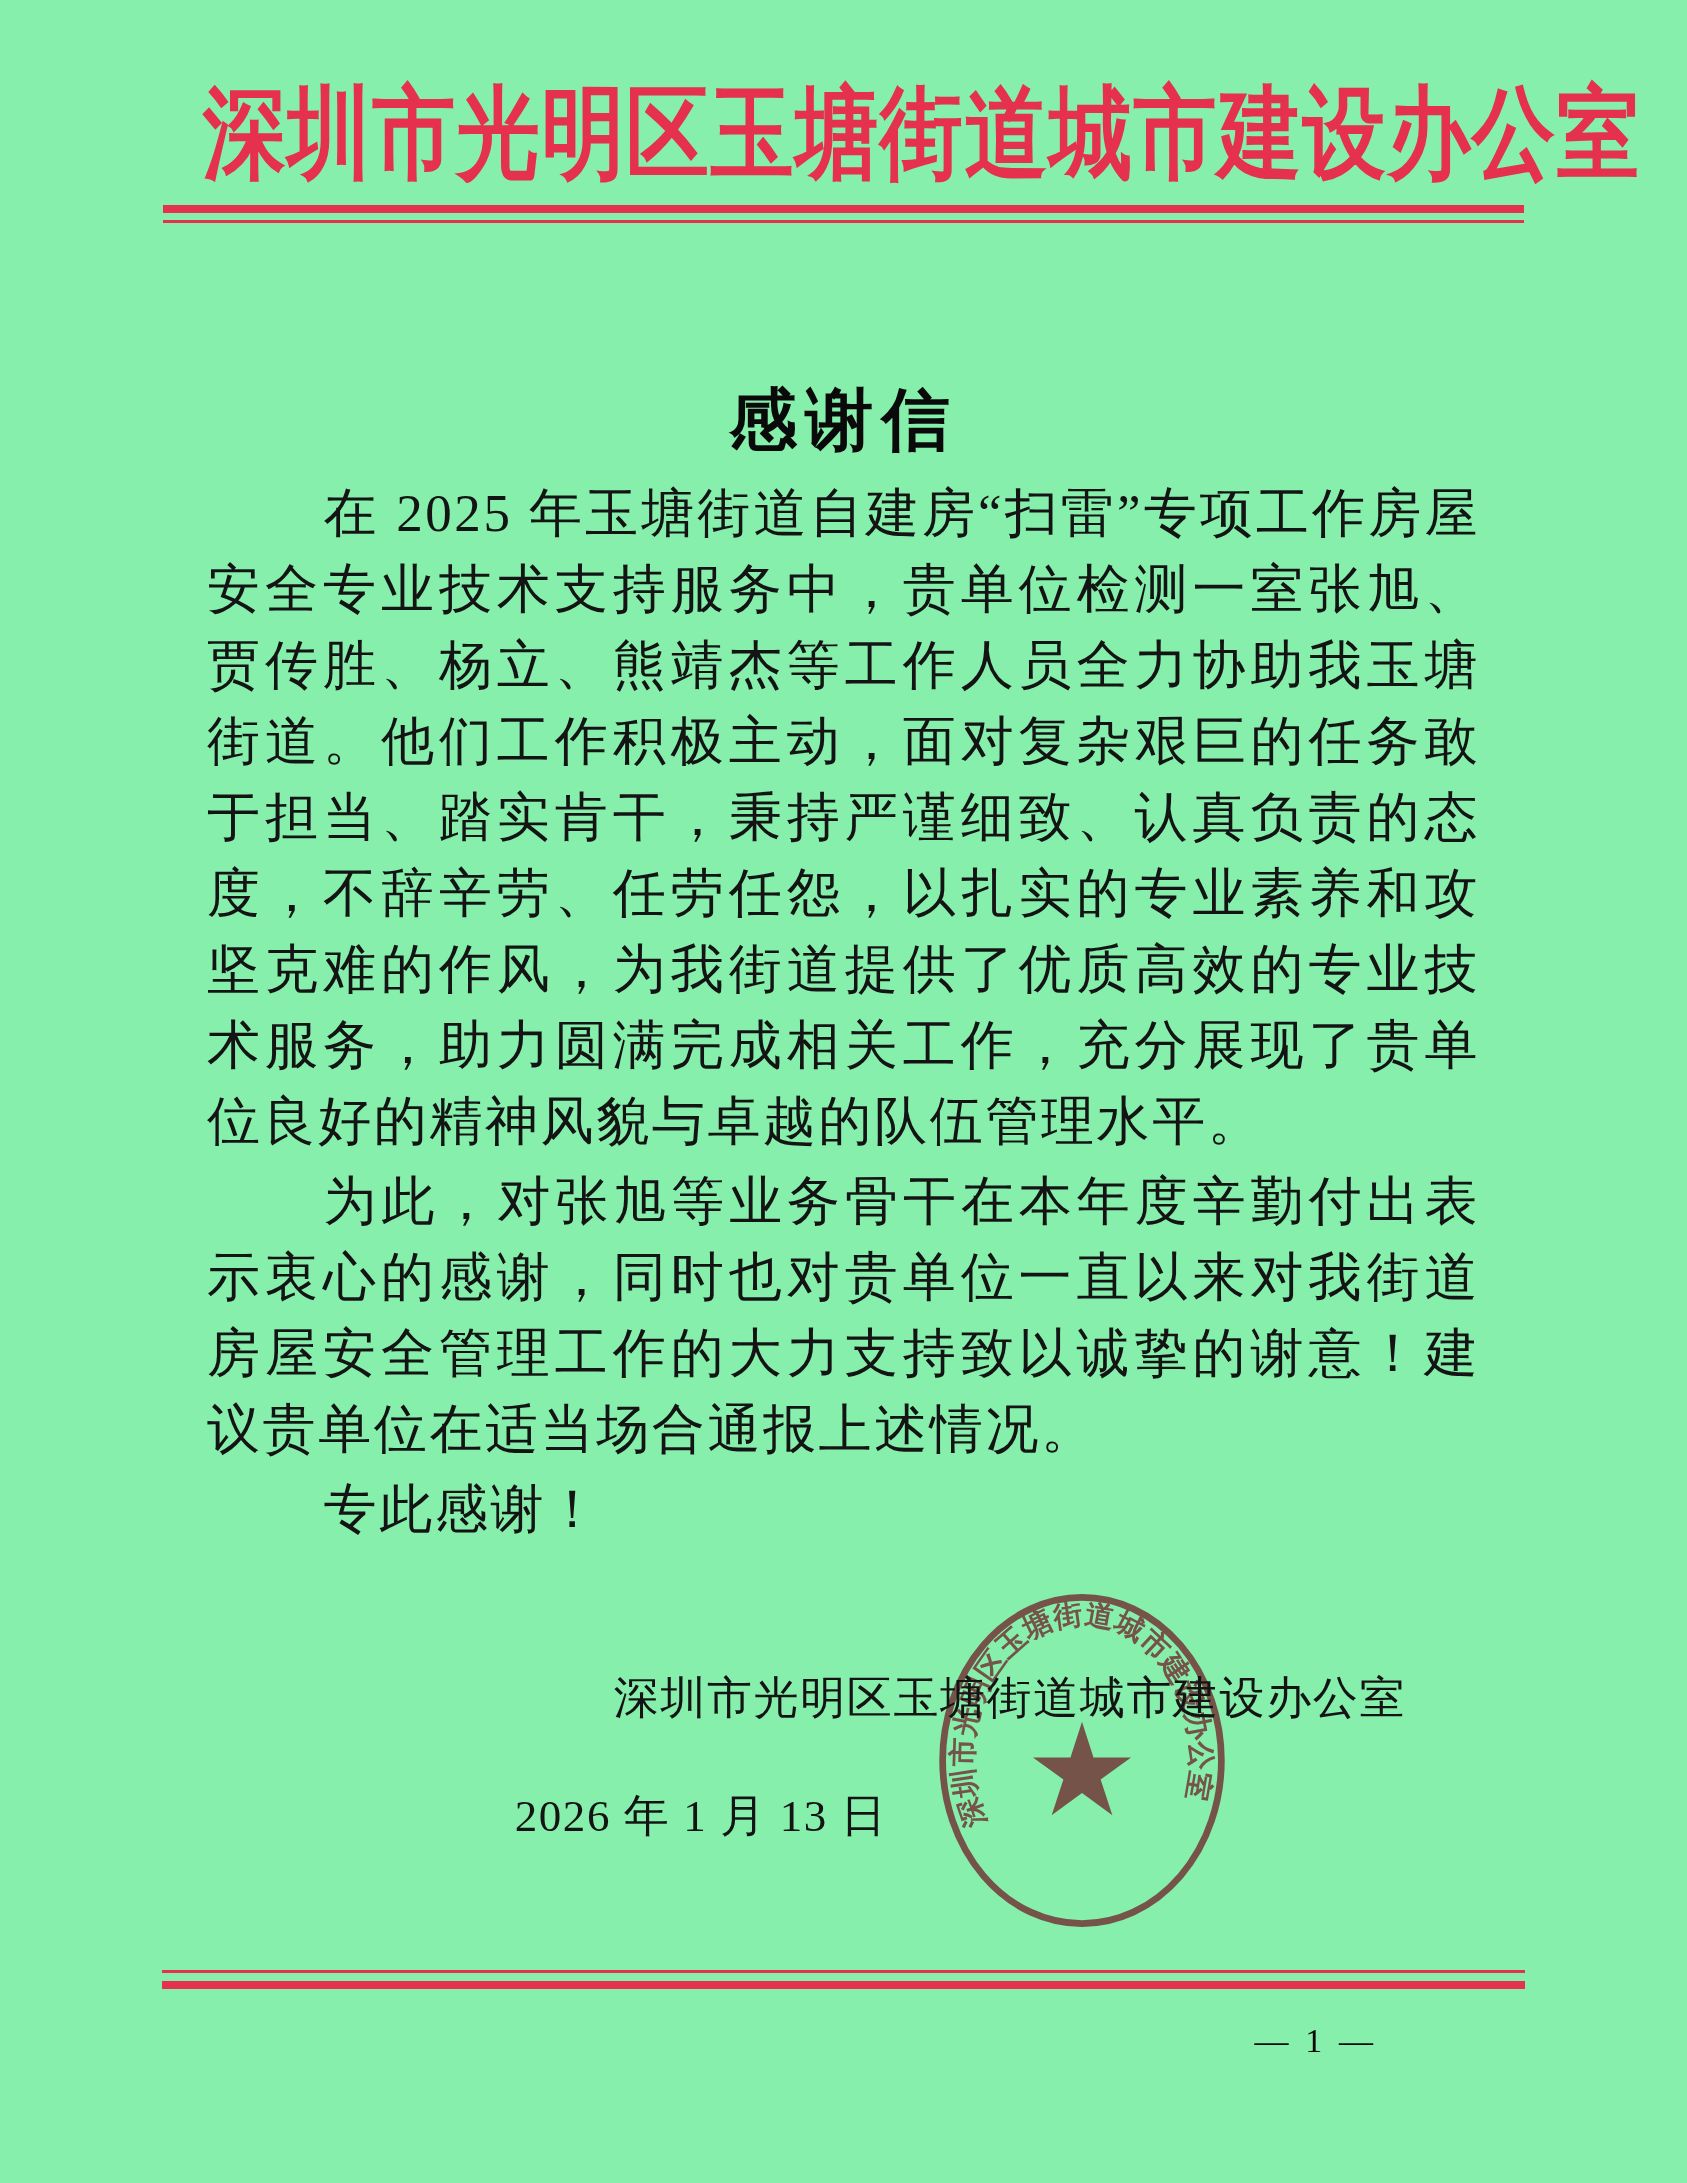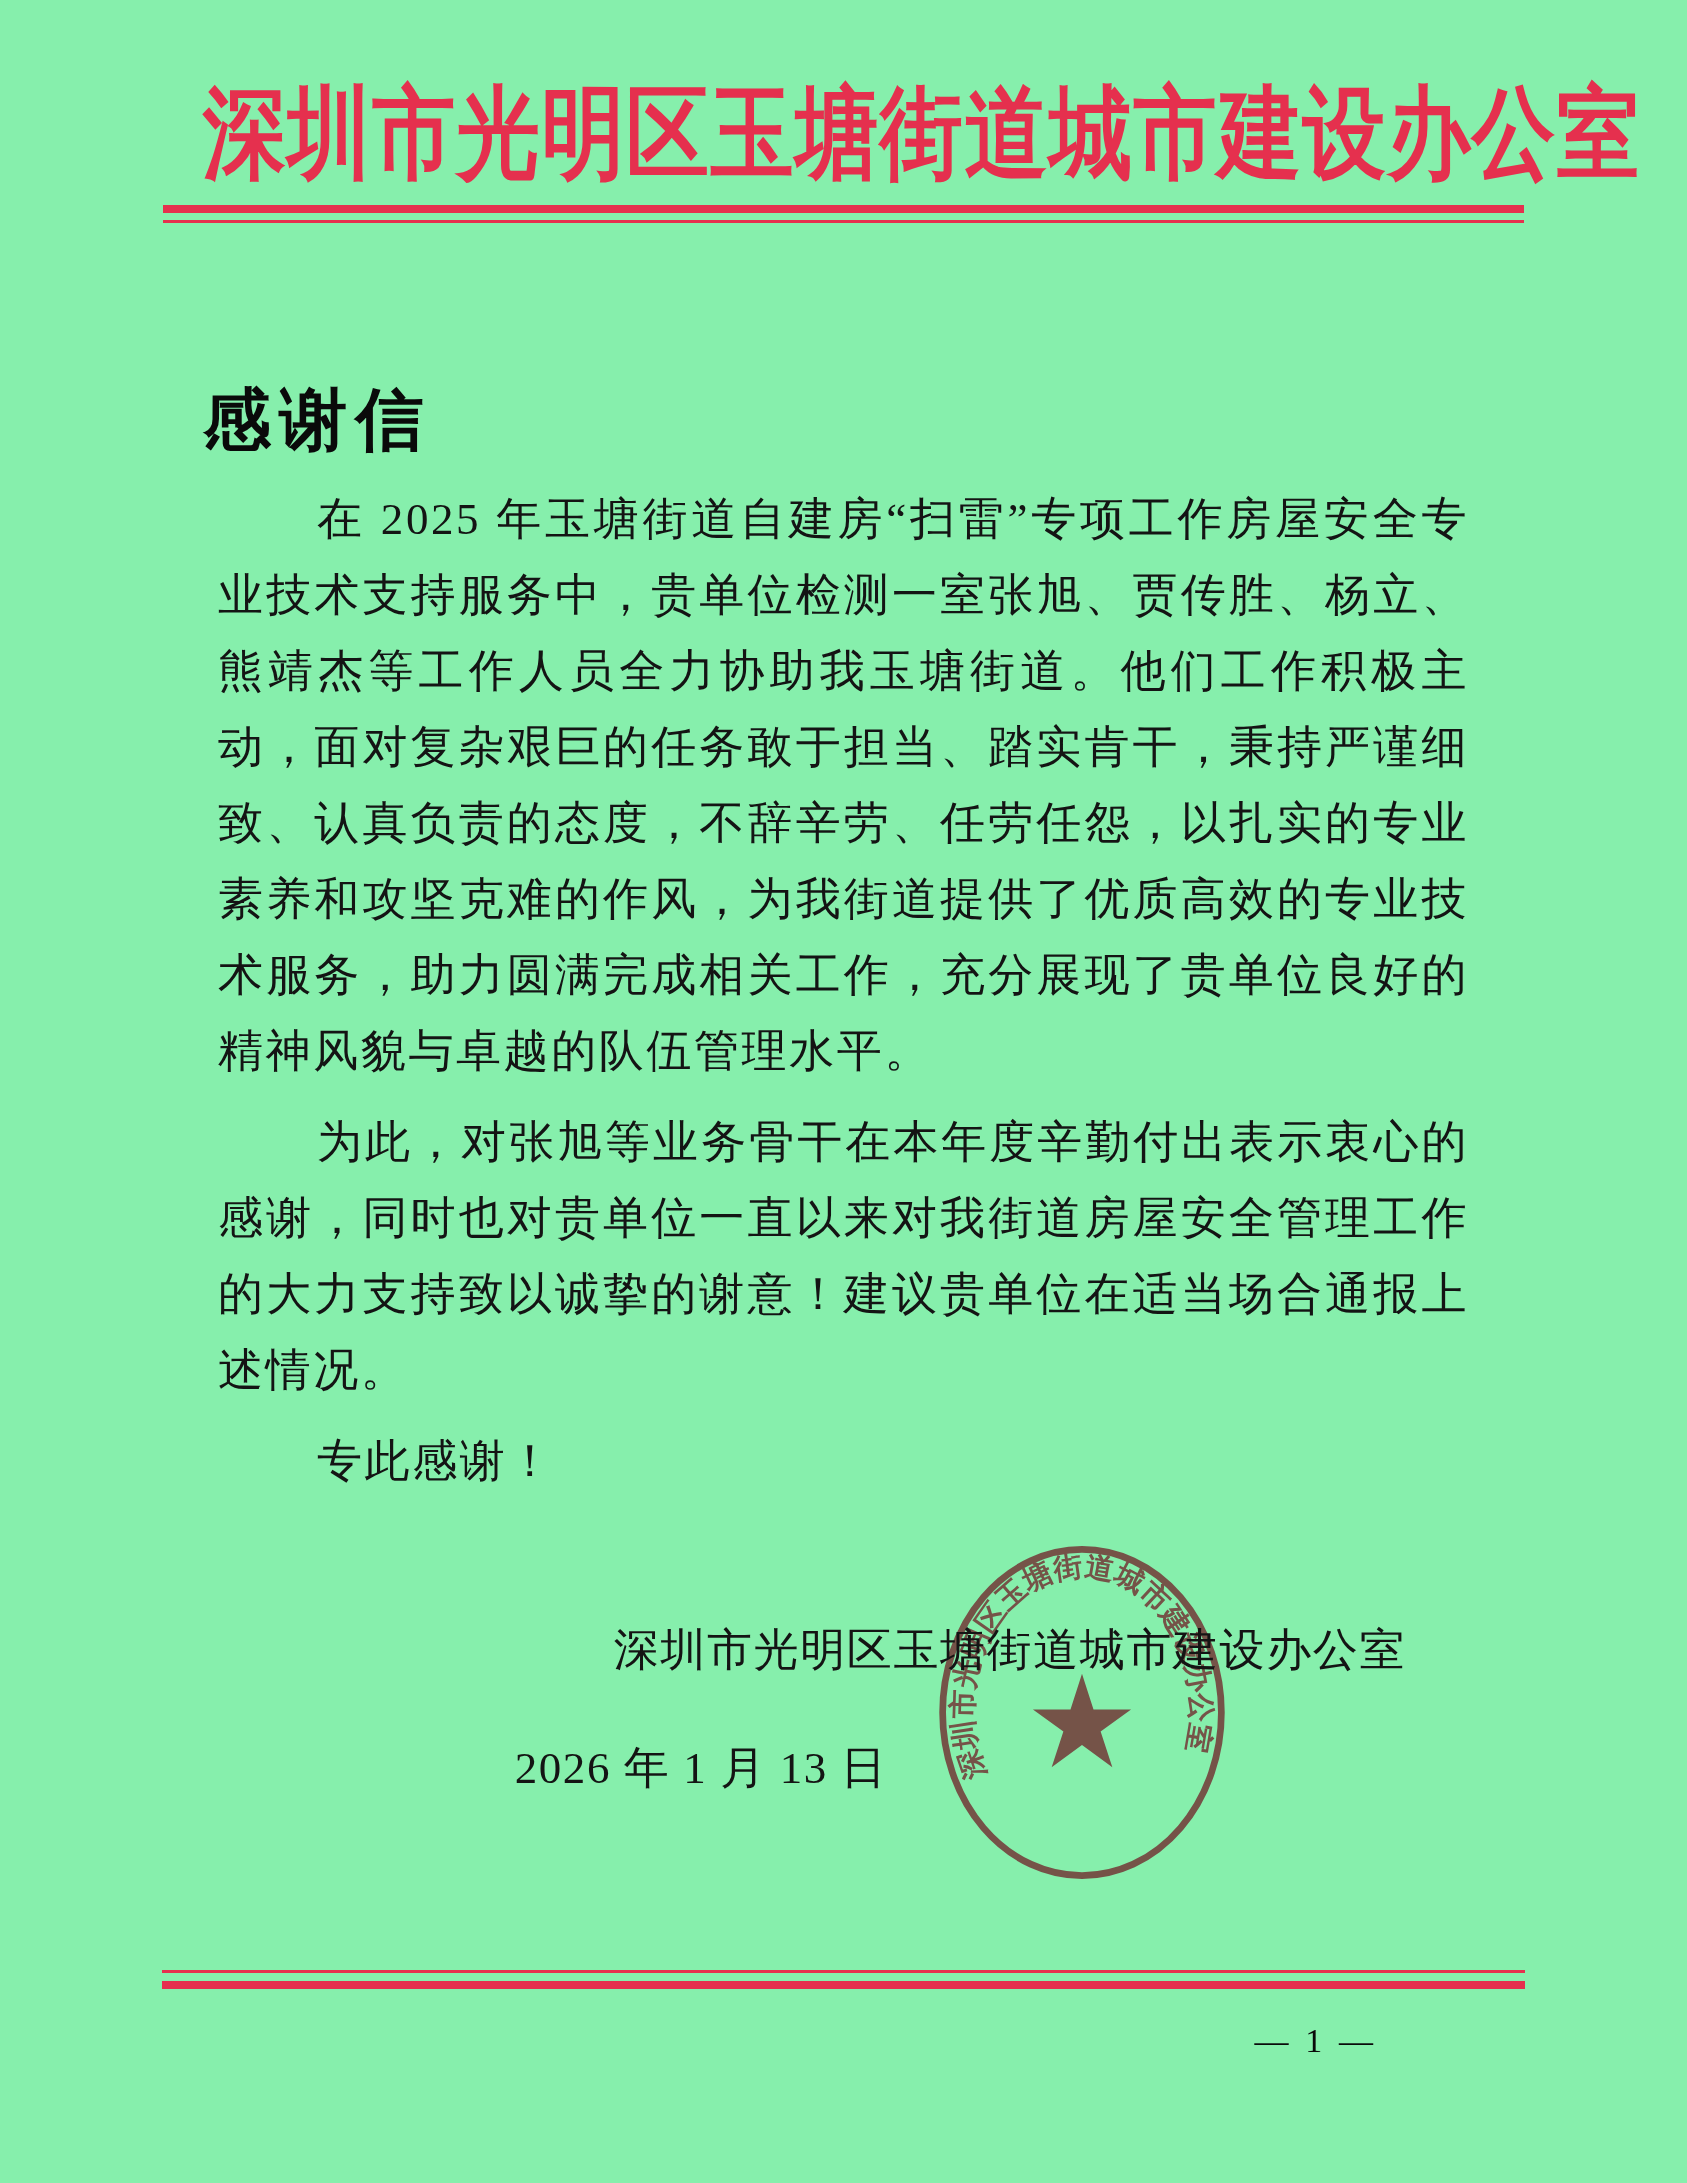--- a/index.html
+++ b/index.html
@@ -27,35 +27,36 @@
     line-height:1.35;
     letter-spacing:1.6px;
     white-space:nowrap;
     transform:scaleY(1.22);
     transform-origin:center;
   }
   .rule{margin-left:-40px;margin-right:-40px;background:var(--red);}
   .rule.thick{height:8.3px;margin-top:14.5px;}
   .rule.thin{height:3.1px;margin-top:7.2px;}
   .title{
+    text-align:center;
     font-size:68px;
     font-weight:700;
     letter-spacing:8.3px;
     margin-top:152px;
     color:#0a0a0a;
   }
   .salutation{
     margin-top:116px;
     font-size:45px;
     letter-spacing:1.6px;
   }
   .body-text{margin-top:9.3px;}
   .body-text p{
-    margin:15px;
-    font-size:45px;
+    margin:4px;
+    font-size:53px;
     line-height:76px;
     letter-spacing:2.6px;
     text-align:justify;
     text-indent:2.2em;
   }
   .sign-block{
     position:relative;
     margin-top:121px;
     font-size:45px;
   }

